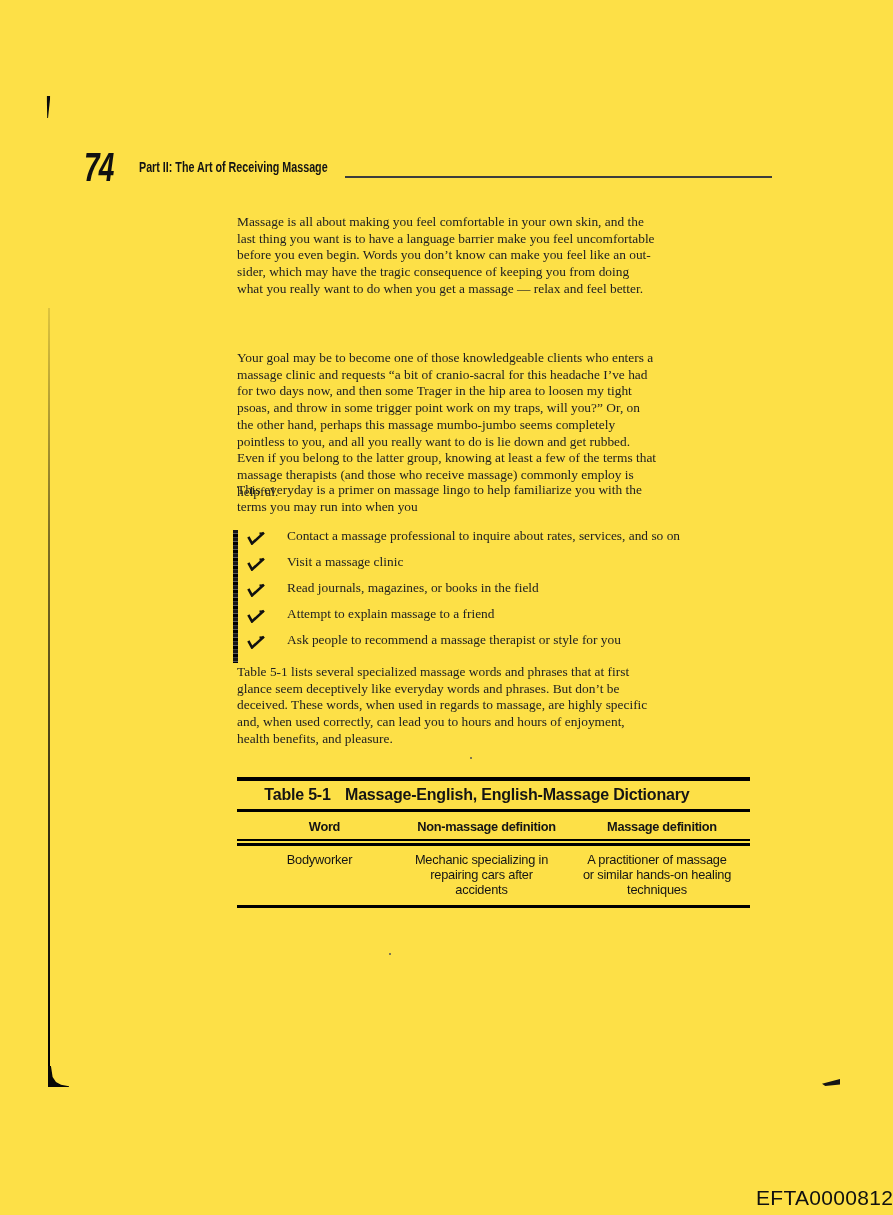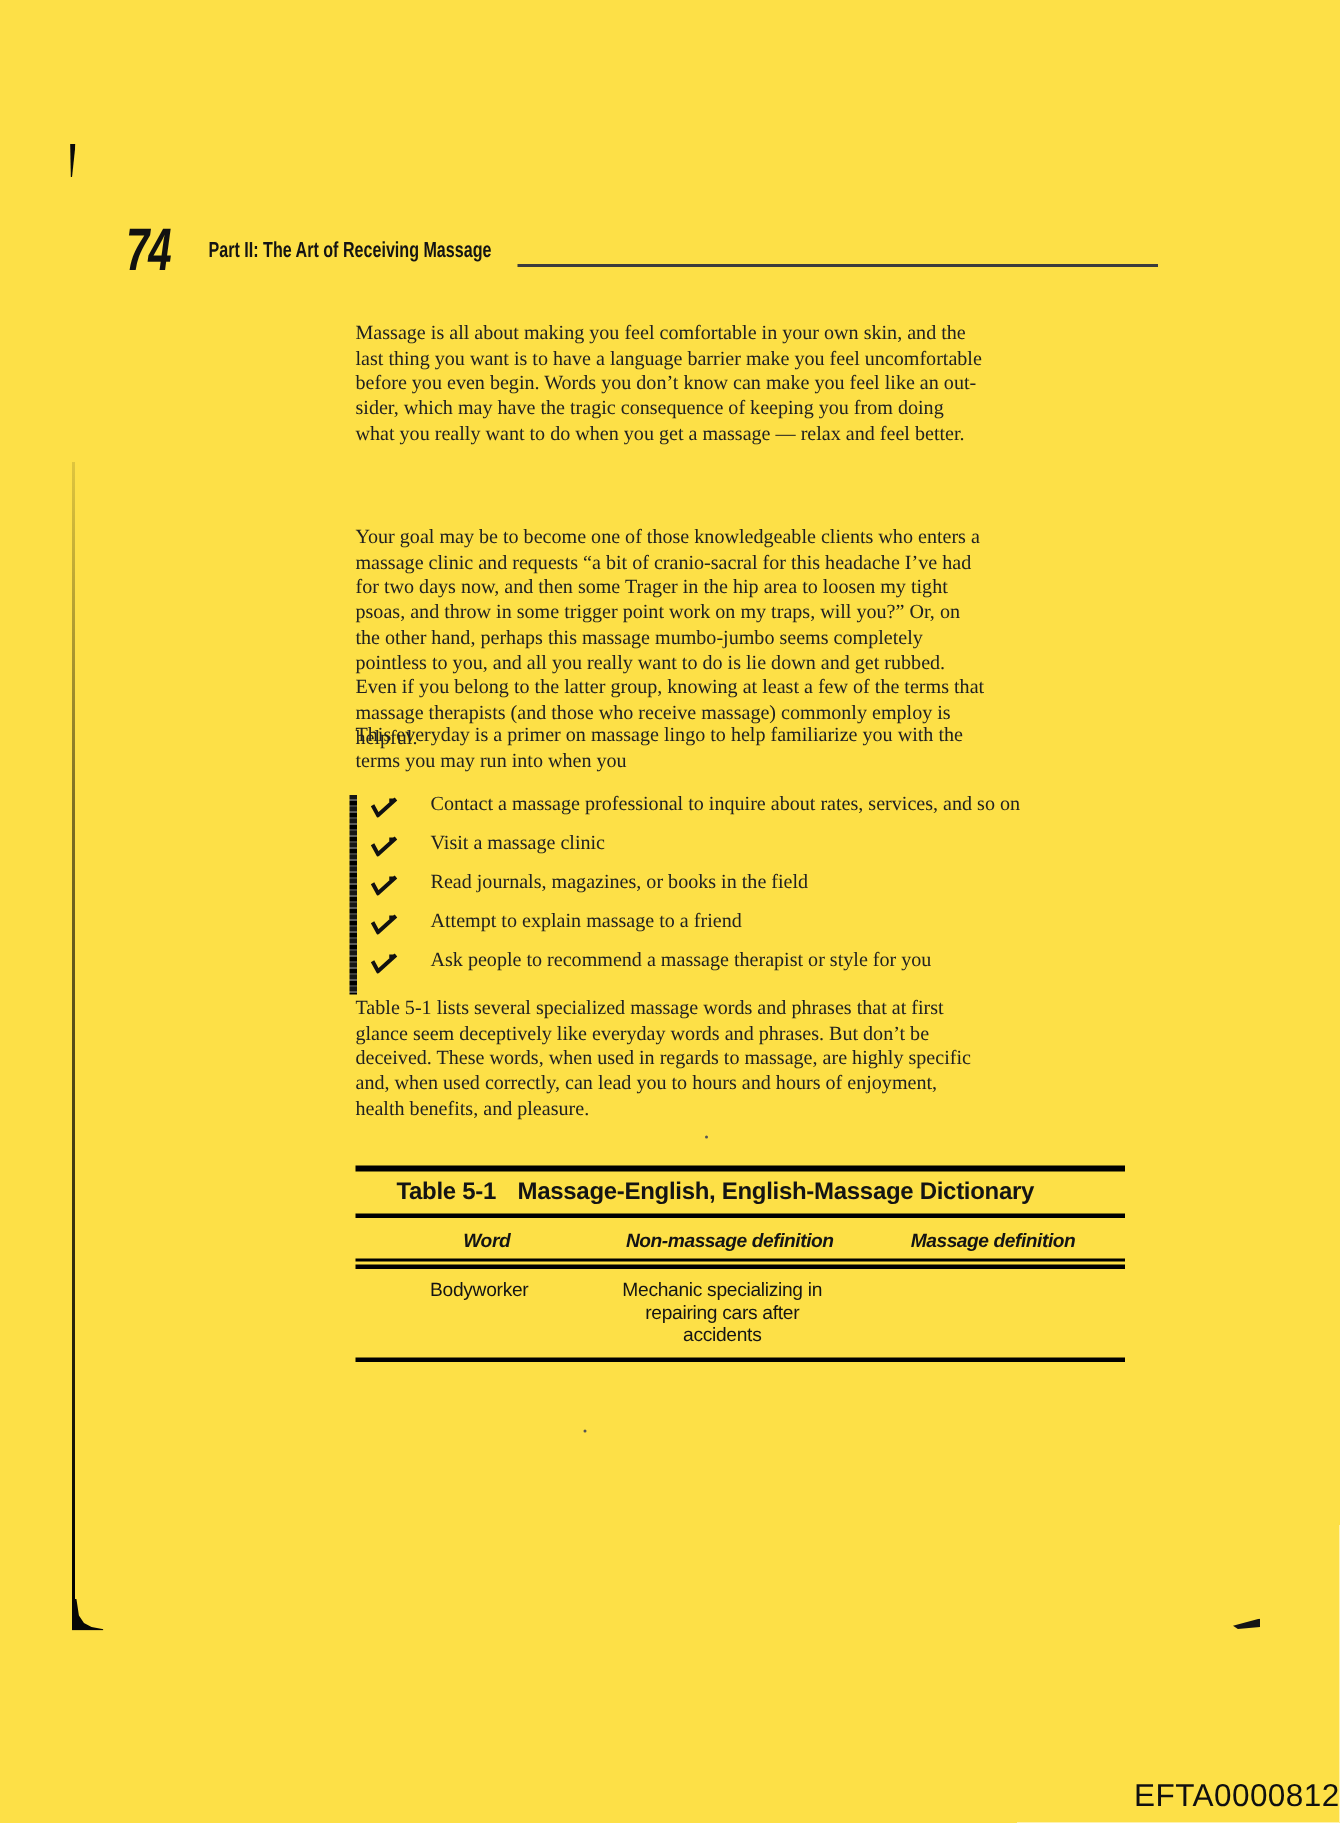--- a/index.html
+++ b/index.html
@@ -41,21 +41,21 @@
   .check svg{display:block;}
   
   .table51{position:absolute;left:237px;top:777px;width:513px;
     font-family:"Liberation Sans",sans-serif;color:#141414;text-align:center;}
   .t-topbar{height:4px;background:#000;}
   .t-titlerow{display:flex;align-items:baseline;padding:5px 0 5px 13px;}
   .t-label{flex:none;width:95px;font-weight:700;font-size:16px;letter-spacing:-.2px;}
   .t-title{font-weight:700;font-size:16px;letter-spacing:-.2px;}
   .t-titlebar{height:3px;background:#000;}
   .t-head{display:grid;grid-template-columns:149px 175px 1fr;padding:7px 0 5px 13px;
-    font-style:italic;font-weight:700;font-size:12.8px;letter-spacing:-.3px;}
+    font-weight:700;font-size:12.8px;letter-spacing:-.3px;}
   .t-headsep{height:2px;border-top:2.5px solid #000;border-bottom:1px solid #000;}
   .t-row{display:grid;grid-template-columns:149px 175px 1fr;padding:6px 0 8px 13px;
     font-size:12.8px;line-height:15.1px;letter-spacing:-.2px;}
   .t-row .cell{white-space:pre-line;padding-right:10px;}
   .t-rowsep{height:2px;background:#000;}
   .t-bottombar{height:3px;background:#000;}
   
   .footer-id{position:absolute;left:756px;top:1186px;font-family:"Liberation Sans",sans-serif;
     font-size:21px;letter-spacing:.3px;color:#101010;}
 </style>
@@ -161,19 +161,22 @@
       <span>Non-massage definition</span>
       <span>Massage definition</span>
     </div>
     <div class="t-headsep"></div>
     <div class="t-rowsep"></div>
     <div class="t-row">
       <div class="cell">Bodyworker</div>
       <div class="cell">Mechanic specializing in
 repairing cars after
 accidents</div>
+      <div class="cell">A practitioner of massage
+or similar hands-on healing
+techniques</div>
     </div>
     <div class="t-bottombar"></div>
   </div>
 
   <div class="footer-id">EFTA00008120</div>
 
 </div>
 
 </body></html>

